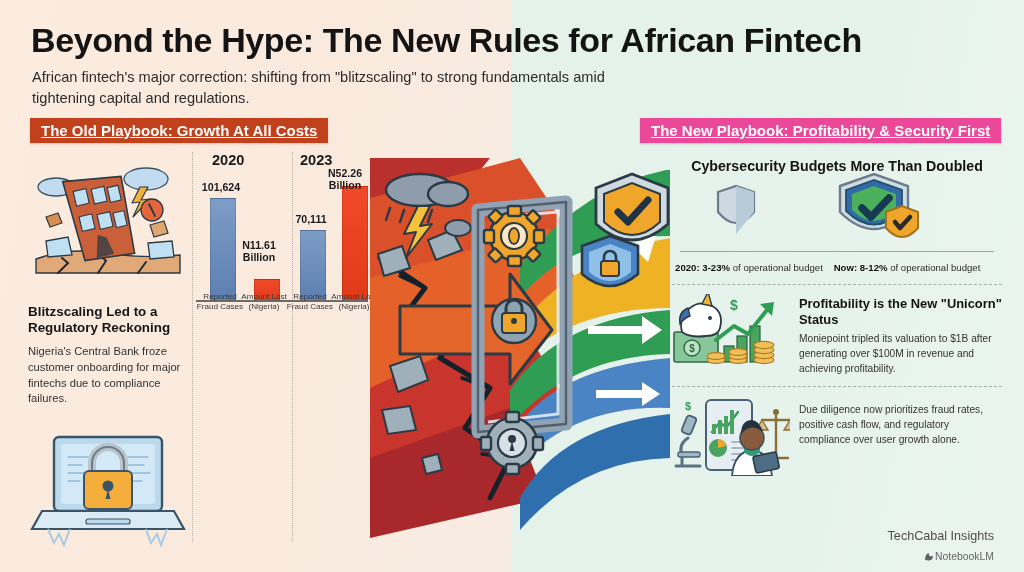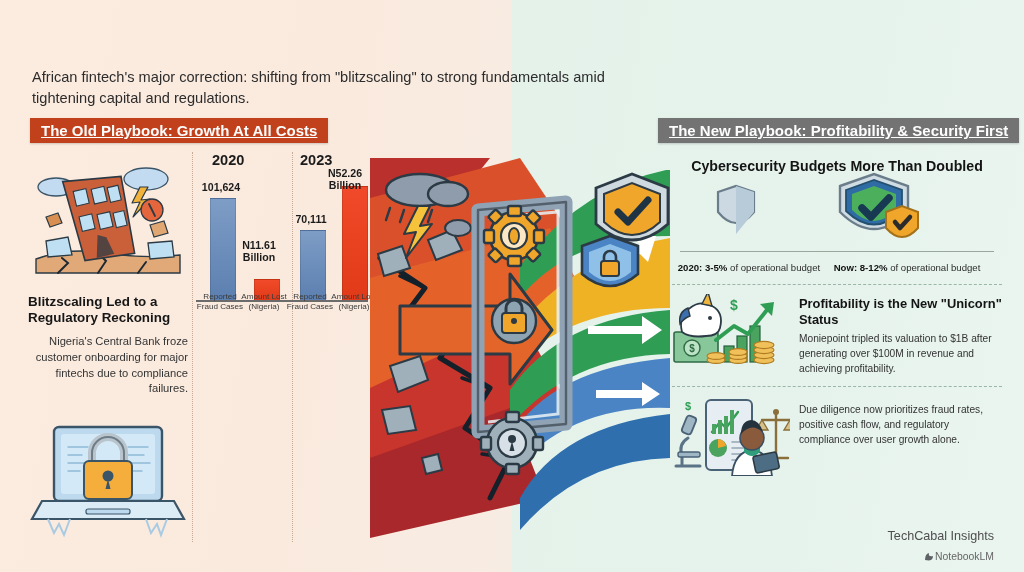--- a/index.html
+++ b/index.html
@@ -30,30 +30,30 @@
   }
 
   .banner {
     position:absolute; height:25px; line-height:25px;
     font-size:15px; font-weight:bold; color:#fdfdfd;
     padding:0 11px; white-space:nowrap;
     box-shadow:0 1px 2px rgba(0,0,0,.18);
     text-decoration:underline;
   }
   .banner-old { left:30px;  top:118px; background:#c0411b; }
-  .banner-new { left:658px; top:118px; background:#737373; }
+  .banner-new { left:640px; top:118px; background:#ec4899; }
 
   
   .left-col { position:absolute; left:28px; top:155px; width:160px; }
   .collapse-art { width:160px; height:125px; }
   .left-head {
-    margin-top:10px; font-size:13.4px; font-weight:bold; color:#161616;
+    margin-top:20px; font-size:13.4px; font-weight:bold; color:#161616;
     line-height:1.22;
   }
-  .left-body { margin-top:7px; font-size:11.2px; color:#333; line-height:1.42;text-align:right; }
+  .left-body { margin-top:7px; font-size:11.2px; color:#333; line-height:1.42; }
   .laptop-art { margin-top:16px; width:160px; height:128px; }
 
   
   .vdot { position:absolute; top:152px; width:0; height:390px;
           border-left:1px dotted #c8ab97; }
   .vdot-a { left:192px; }
   .vdot-b { left:292px; }
 
   
   .chart { position:absolute; left:196px; top:152px; width:172px; height:150px; }
@@ -115,20 +115,21 @@
   }
 </style>
 </head>
 <body>
 
 <div id="canvas">
 
   <div class="bg-left"></div>
   <div class="bg-right"></div>
 
+  <div class="title">Beyond the Hype: The New Rules for African Fintech</div>
   <div class="subtitle">African fintech's major correction: shifting from "blitzscaling" to strong fundamentals amid tightening capital and regulations.</div>
 
   <div class="banner banner-old">The Old Playbook: Growth At All Costs</div>
   <div class="banner banner-new">The New Playbook: Profitability &amp; Security First</div>
 
   <div class="vdot vdot-a"></div>
   <div class="vdot vdot-b"></div>
 
   <div class="left-col">
 
@@ -318,21 +319,21 @@
         <path d="M14 18 L42 8 L70 18 L70 39 Q42 66 14 39 Z" fill="#2f6ba5" stroke="#24506f" stroke-width="1.8"></path>
         <path d="M20 22 L42 14 L64 22 L64 38 Q42 60 20 38 Z" fill="#4caf5c"></path>
         <path d="M30 36 L39 45 L57 26" fill="none" stroke="#173a52" stroke-width="7.5" stroke-linecap="round" stroke-linejoin="round"></path>
         <path d="M54 40 L70 34 L86 40 L86 56 Q70 74 54 56 Z" fill="#f0a62b" stroke="#a4711a" stroke-width="2"></path>
         <path d="M63 50 L68 56 L78 45" fill="none" stroke="#2b2b2b" stroke-width="4.5" stroke-linecap="round" stroke-linejoin="round"></path>
       </svg>
 
       <div class="shield-base"></div>
 
       <div class="shield-cap cap-old">
-        <b>2020: 3-5%</b><span> of operational budget</span>
+        <b>2020: 3-23%</b><span> of operational budget</span>
       </div>
       <div class="shield-cap cap-new">
         <b>Now: 8-12%</b><span> of operational budget</span>
       </div>
     </div>
 
     <div class="hdivider"></div>
 
     <div class="row">
       <svg class="row-art" viewBox="0 0 118 76">

